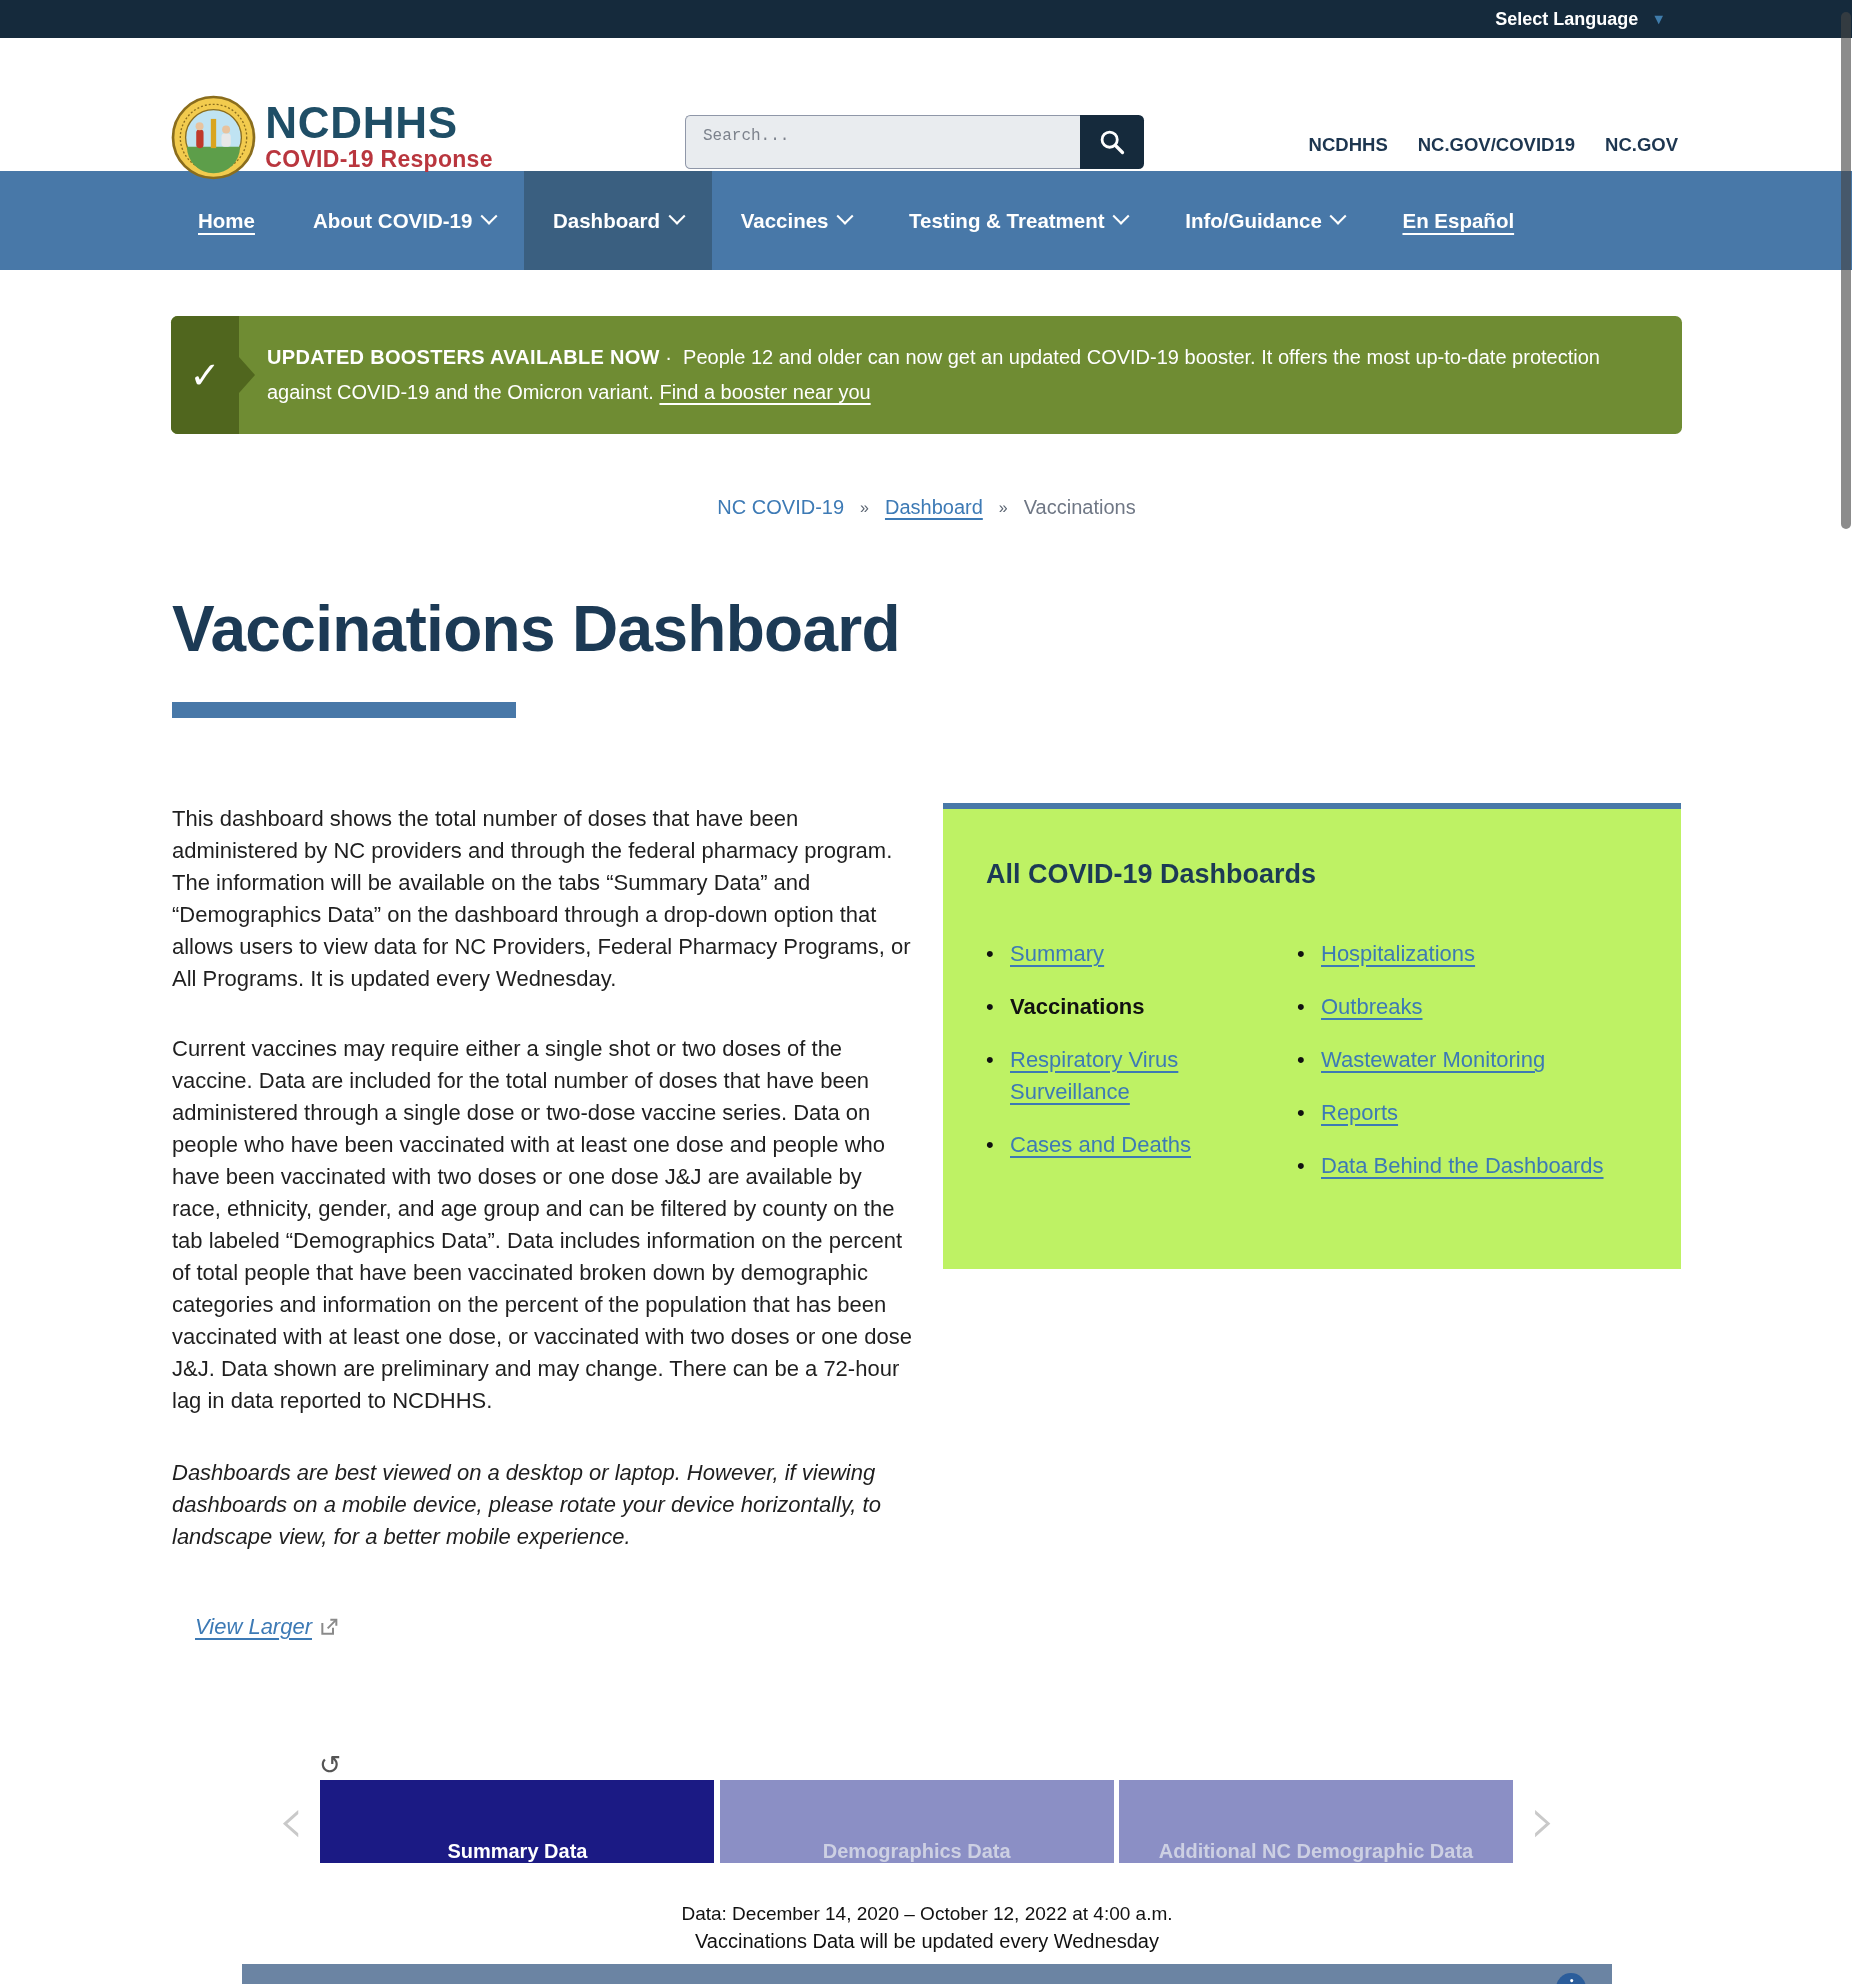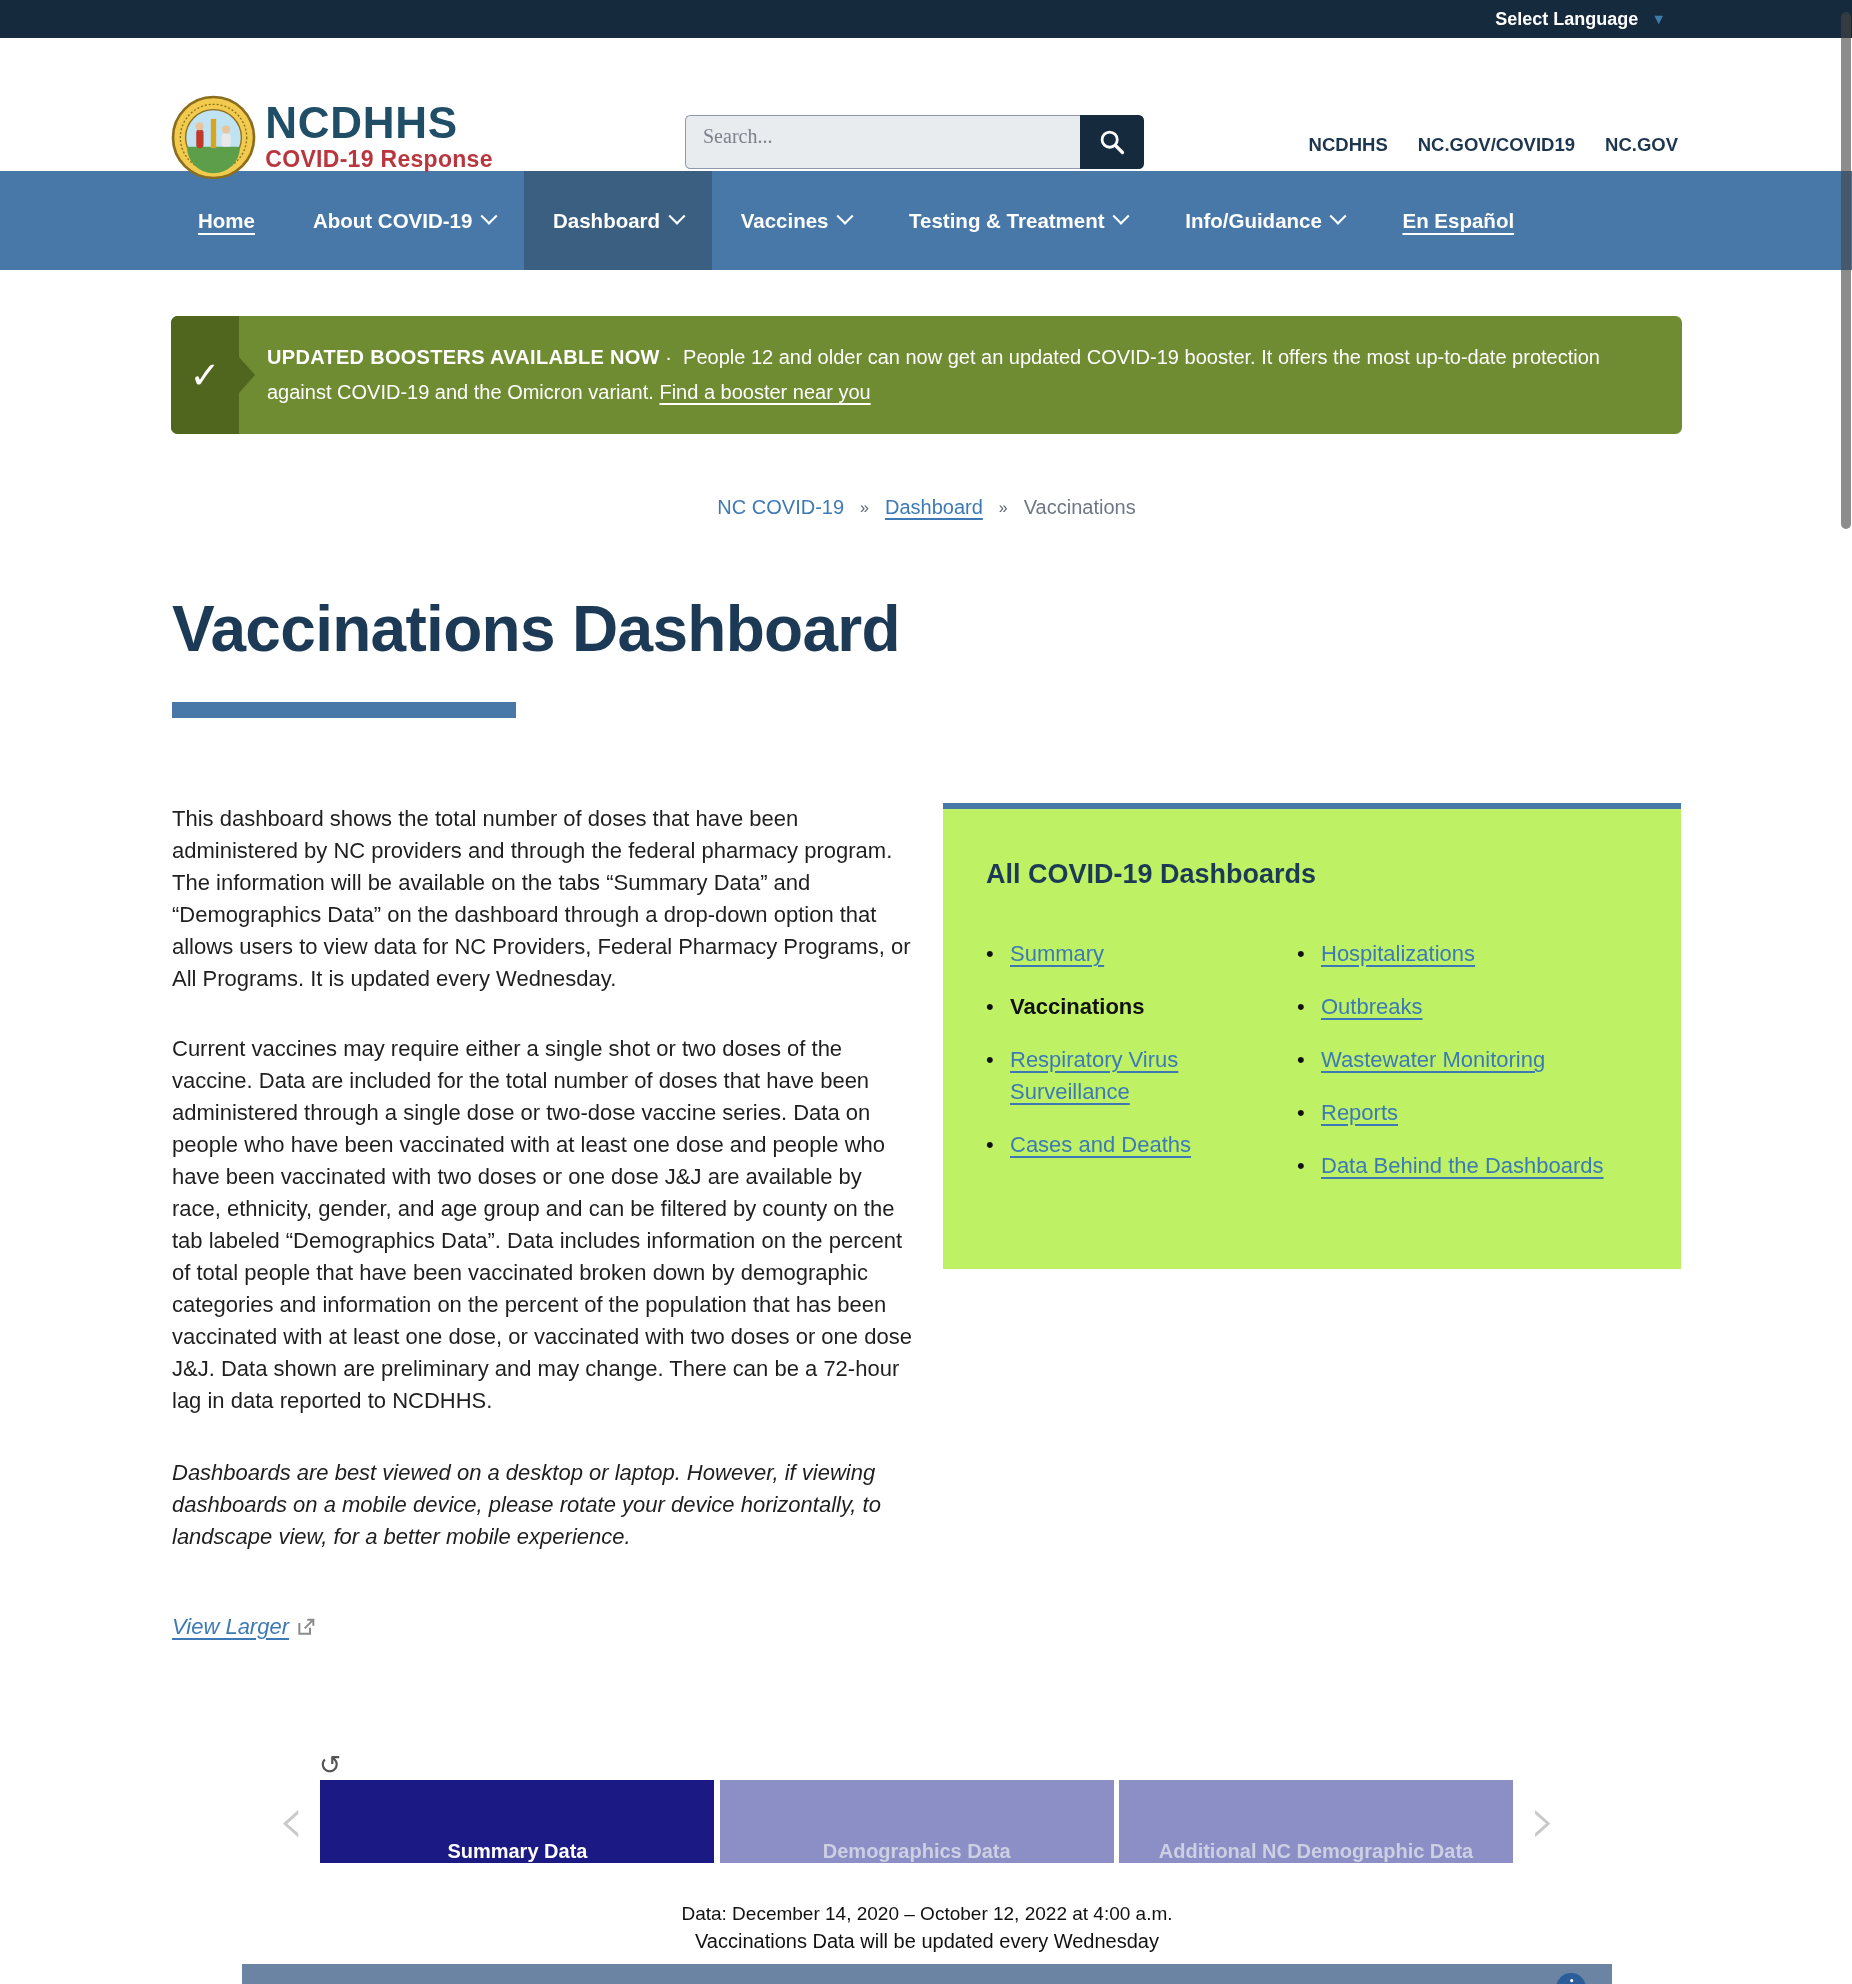--- a/index.html
+++ b/index.html
@@ -10,21 +10,21 @@
   
   .topbar{height:38px;background:#152a3c;display:flex;justify-content:flex-end;align-items:center;padding-right:187px;box-sizing:border-box;}
   .lang{display:flex;align-items:center;gap:13.2px;color:#ffffff;font-size:18px;font-weight:700;cursor:pointer;}
   .lang .tri{color:#3f7cab;font-size:14.6px;line-height:1;}
   
   .header{height:133px;position:relative;background:#ffffff;}
   .brand{position:absolute;left:171px;top:57px;display:flex;align-items:center;gap:9.3px;}
   .brand-text .org{font-size:44px;font-weight:700;color:#1f4e66;line-height:0.95;letter-spacing:0.7px;}
   .brand-text .sub{font-size:23px;font-weight:700;color:#b9363e;margin-top:2.6px;letter-spacing:0.3px;}
   .search{position:absolute;left:685px;top:77px;width:459px;height:54px;display:flex;}
-  .search input{flex:1;min-width:0;background:#e9ecef;border:1.3px solid #8f97a8;border-right:none;border-radius:5.3px 0 0 5.3px;padding:0 0 12px 17px;font-size:20px;color:#444;font-family:Liberation Serif, serif;outline:none;}
+  .search input{flex:1;min-width:0;background:#e9ecef;border:1.3px solid #8f97a8;border-right:none;border-radius:5.3px 0 0 5.3px;padding:0 0 12px 17px;font-size:16px;color:#444;font-family:Liberation Mono, monospace;outline:none;}
   .search input::placeholder{color:#7c828c;}
   .search button{width:64px;background:#152a3c;border:none;border-radius:0 5.3px 5.3px 0;display:flex;align-items:center;justify-content:center;cursor:pointer;}
   .quick-links{position:absolute;right:175px;top:96px;display:flex;gap:30px;}
   .quick-links a{color:#1d3650;font-size:18.5px;font-weight:700;text-decoration:none;white-space:nowrap;}
   
   .nav{height:99px;background:#4878a8;display:flex;align-items:stretch;padding-left:169px;}
   .nav-item{display:flex;align-items:center;padding:0 29px;color:#ffffff;font-size:20.5px;font-weight:600;cursor:pointer;white-space:nowrap;}
   .nav-item.active{background:#3a5f80;}
   .nav-item.u .nav-label{text-decoration:underline;text-underline-offset:5.3px;}
   .chev{width:10px;height:10px;border-right:2px solid #fff;border-bottom:2px solid #fff;transform:rotate(45deg) translate(-1.3px,-1.3px);margin-left:10.6px;margin-top:-5.3px;}
@@ -44,21 +44,21 @@
   .crumb-current{color:#6f7785;}
   
   h1.page-title{margin:78px 172px 0 172px;font-size:64px;font-weight:700;color:#1c3a55;letter-spacing:-0.7px;line-height:1;}
   .h1-bar{margin:41px 172px 0 172px;width:344px;height:16px;background:#4878a8;}
   
   .columns{margin:85px 172px 0 172px;display:flex;align-items:flex-start;}
   .main-col{width:741px;font-size:22px;line-height:32px;color:#1f1f1f;}
   .main-col p{margin:0 0 38px 0;}
   .main-col p.ital{font-style:italic;margin-top:40px;}
   .view-larger{display:inline-flex;align-items:center;gap:6.6px;margin-top:20px;cursor:pointer;}
-  .view-larger span{font-size:22px;font-style:italic;color:#3d7ab5;text-decoration:underline;text-underline-offset:4px;}
+  .view-larger span{font-size:22px;font-style:italic;color:#3d7ab5;text-decoration:underline;text-underline-offset:4px;margin-left:23px;}
   
   .side-card{margin-left:30px;width:738px;box-sizing:border-box;background:#bef264;border-top:6px solid #4878a8;padding:50px 26.5px 66px 43px;}
   .side-title{font-size:27px;font-weight:700;color:#1c3a55;}
   .side-cols{display:flex;margin-top:48px;}
   .side-list{width:311px;flex-shrink:0;}
   .side-list.right{width:357px;}
   .side-item{display:flex;margin-bottom:21px;font-size:22px;line-height:32px;}
   .bullet{width:24px;flex-shrink:0;color:#111;}
   .side-link{color:#3d7ab5;text-decoration:underline;text-underline-offset:4px;cursor:pointer;}
   .side-current{color:#111;font-weight:700;}

